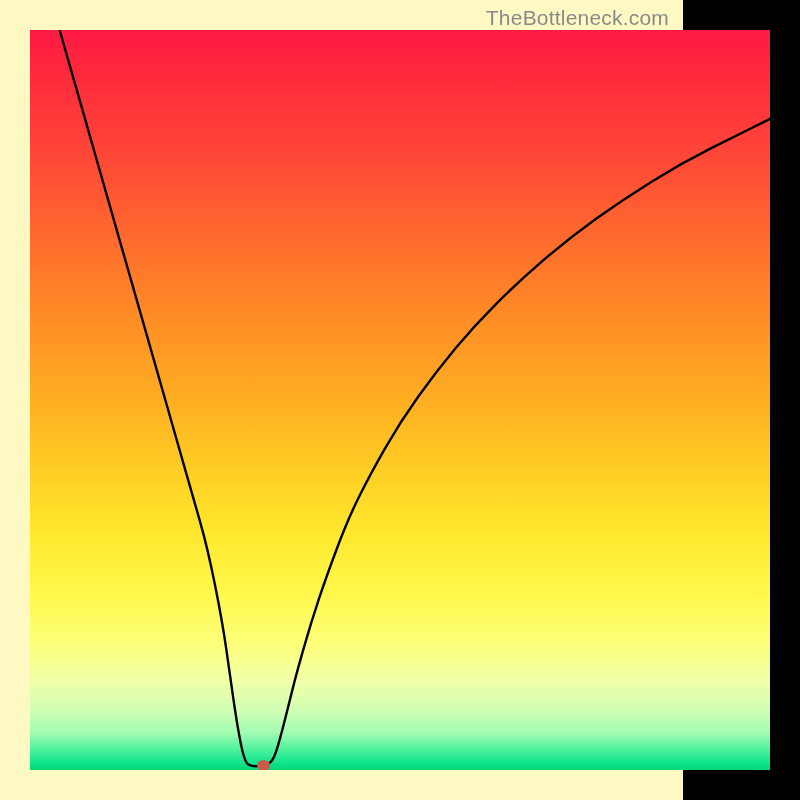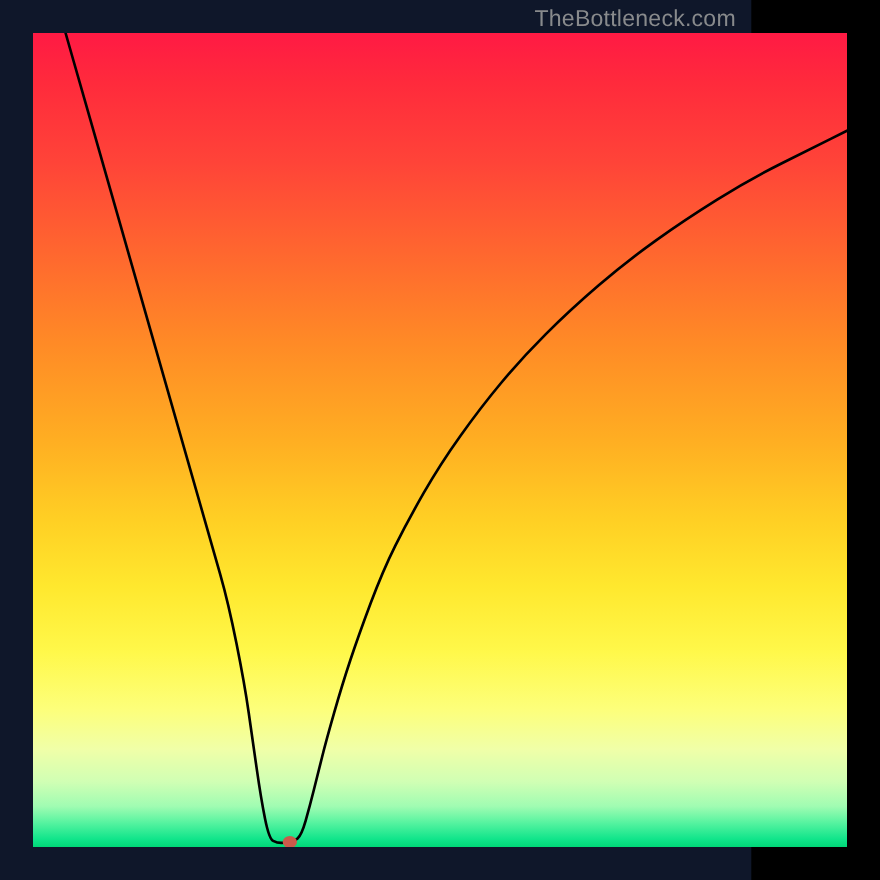--- a/index.html
+++ b/index.html
@@ -8,21 +8,21 @@
     width: 800px;
     height: 800px;
     background: #000;
     overflow: hidden;
     font-family: Arial, Helvetica, sans-serif;
   }
   .stage {
     position: relative;
     width: 683px;
     height: 800px;
-    background: #0f172a;
+    background: #fef9c3;
   }
   .plot {
     position: absolute;
     left: 30px;
     top: 30px;
     width: 740px;
     height: 740px;
     overflow: hidden;
   }
   

